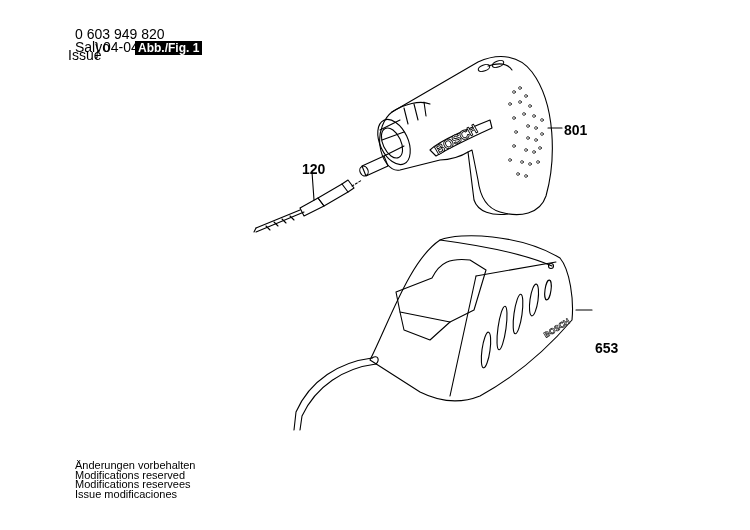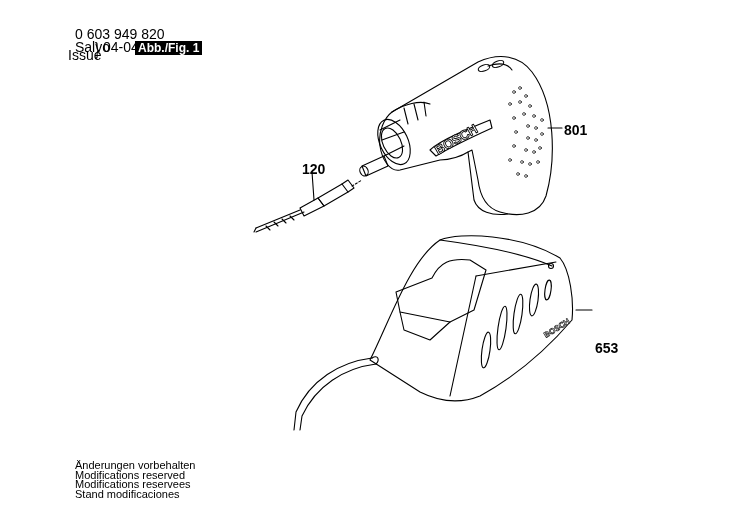--- a/index.html
+++ b/index.html
@@ -110,14 +110,14 @@
 </svg>
 
 <div class="label" style="left:564px; top:122px;">801</div>
 <div class="label" style="left:302px; top:161px;">120</div>
 <div class="label" style="left:595px; top:304px;margin-top:36px;">653</div>
 
 <div class="footer">
   <div>Änderungen vorbehalten</div>
   <div>Modifications reserved</div>
   <div>Modifications reservees</div>
-  <div>Stand modificaciones</div>
+  <div>Issue modificaciones</div>
 </div>
 
 </body></html>

